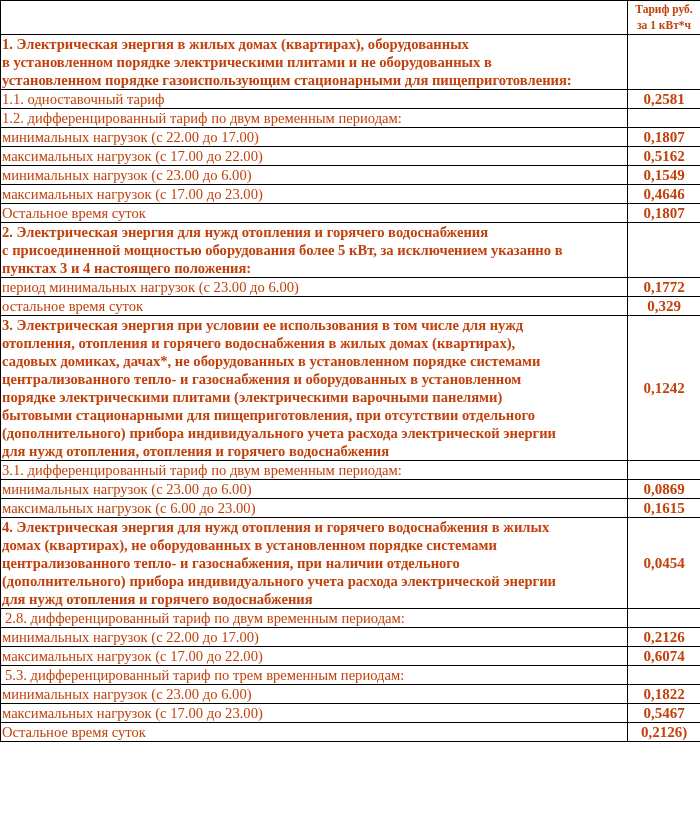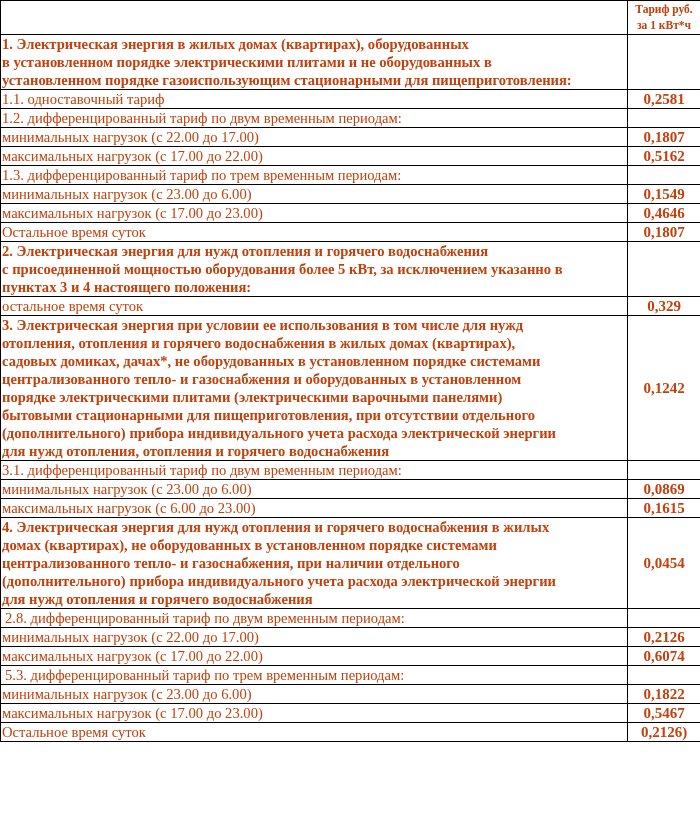--- a/index.html
+++ b/index.html
@@ -74,42 +74,42 @@
       </tr>
       <tr class="row">
         <td>минимальных нагрузок (с 22.00 до 17.00)</td>
         <td class="val">0,1807</td>
       </tr>
       <tr class="row">
         <td>максимальных нагрузок (с 17.00 до 22.00)</td>
         <td class="val">0,5162</td>
       </tr>
       <tr class="row">
-        <td>1.3. дифференцированный тариф по трем временным периодам:</td>
-        <td class="val"></td>
-      </tr>
-      <tr class="row">
         <td>минимальных нагрузок (с 23.00 до 6.00)</td>
         <td class="val">0,1549</td>
       </tr>
       <tr class="row">
         <td>максимальных нагрузок (с 17.00 до 23.00)</td>
         <td class="val">0,4646</td>
       </tr>
       <tr class="row">
         <td>Остальное время суток</td>
         <td class="val">0,1807</td>
       </tr>
       <tr class="row">
         <td class="bold">
           <div>2. Электрическая энергия для нужд отопления и горячего водоснабжения</div>
           <div>с присоединенной мощностью оборудования более 5 кВт, за исключением указанно в</div>
           <div>пунктах 3 и 4 настоящего положения:</div>
         </td>
         <td class="val"></td>
+      </tr>
+      <tr class="row">
+        <td>период минимальных нагрузок (с 23.00 до 6.00)</td>
+        <td class="val">0,1772</td>
       </tr>
       <tr class="row">
         <td>остальное время суток</td>
         <td class="val">0,329</td>
       </tr>
       <tr class="row">
         <td class="bold">
           <div>3. Электрическая энергия при условии ее использования в том числе для нужд</div>
           <div>отопления, отопления и горячего водоснабжения в жилых домах (квартирах),</div>
           <div>садовых домиках, дачах*, не оборудованных в установленном порядке системами</div>

